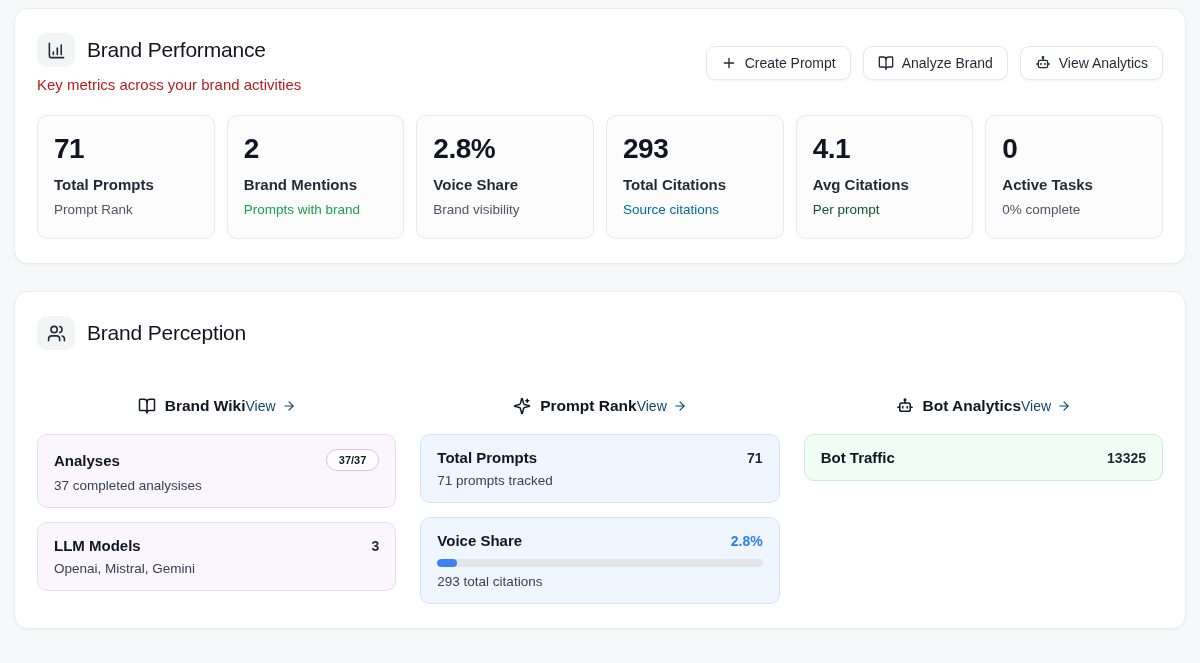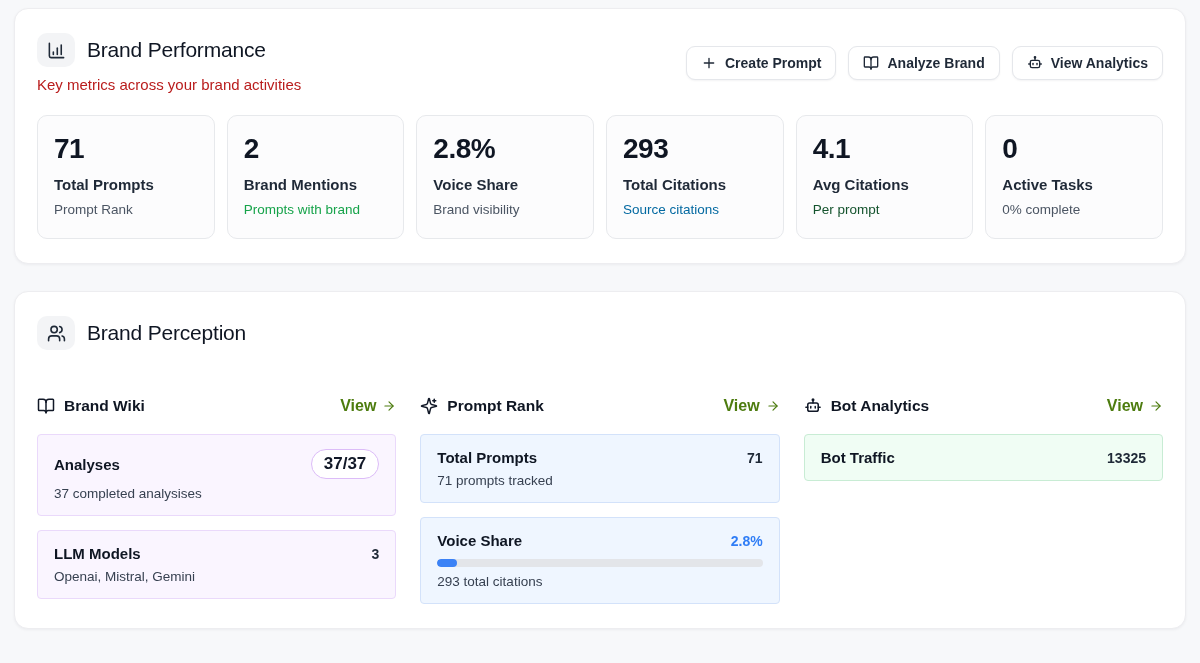--- a/index.html
+++ b/index.html
@@ -27,55 +27,55 @@
     background: #f3f4f6; display: flex; align-items: center; justify-content: center;
     color: #1f2937;
   }
   .sec-title { font-size: 21px; font-weight: 400; color: #0f1623; letter-spacing: -0.2px; }
   .sec-subtitle { font-size: 15px; color: #b91c1c; margin-top: 9px; }
 
   .actions { display: flex; gap: 12px; }
   .btn {
     display: flex; align-items: center; gap: 8px;
     background: #fff; border: 1px solid #e5e7eb; border-radius: 9px;
-    padding: 8px 14px; font-size: 14px; font-weight: 700; color: #1f2937;
+    padding: 8px 14px; font-size: 14px; font-weight: 400; color: #1f2937;
     box-shadow: 0 1px 2px rgba(16,24,40,.05); cursor: pointer;
     font-family: inherit;
   }
   .btn svg { flex: 0 0 auto; }
 
   .metrics { display: grid; grid-template-columns: repeat(6, 1fr); gap: 12px; margin-top: 22px; }
   .metric-card {
     background: #fcfcfd; border: 1px solid #e7e9ec; border-radius: 10px;
     padding: 17px 16px; min-height: 124px;
   }
   .metric-value { font-size: 28px; font-weight: 700; color: #0f1623; letter-spacing: -0.5px; }
   .metric-label { font-size: 15px; font-weight: 700; color: #1f2937; margin-top: 11px; }
   .metric-sub { font-size: 13.5px; color: #4b5563; margin-top: 9px; }
 
   .columns { display: grid; grid-template-columns: repeat(3, 1fr); gap: 24px; margin-top: 44px; }
-  .col-header { display: flex; align-items: center; justify-content: space-between; height: 24px; }
+  .col-header { display: flex; align-items: center; justify-content: center; height: 24px; }
   .col-title-wrap { display: flex; align-items: center; gap: 9px; color: #111827; }
   .col-title { font-size: 15.5px; font-weight: 700; color: #0f1623; }
   .view-link {
     display: flex; align-items: center; gap: 6px;
-    font-size: 16px; color: #4d7c0f; cursor: pointer; text-decoration: none; font-weight: bold;
+    font-size: 14px; color: #0c4a6e; cursor: pointer; text-decoration: none;
   }
   .cards { display: flex; flex-direction: column; gap: 14px; margin-top: 16px; }
-  .info-card { border-radius: 4px; padding: 14px 16px; border: 1px solid transparent; cursor: pointer; }
+  .info-card { border-radius: 10px; padding: 14px 16px; border: 1px solid transparent; cursor: pointer; }
   .info-card.purple { background: #faf5ff; border-color: #ead9fb; }
   .info-card.blue   { background: #eff6ff; border-color: #d3e2fa; }
   .info-card.green  { background: #f0fdf4; border-color: #c8ecd4; text-align: right; }
   .card-row { display: flex; align-items: center; justify-content: space-between; }
   .card-title { font-size: 15px; font-weight: 700; color: #0f1623; }
   .card-value { font-size: 14px; font-weight: 700; color: #1f2937; }
   .card-sub { font-size: 13.5px; color: #374151; margin-top: 7px; }
   .badge {
     background: #ffffff; border: 1px solid #dcbcf8; border-radius: 999px;
-    padding: 4px 12px; font-size: 17px; font-weight: 700; color: #111827;
+    padding: 4px 12px; font-size: 11px; font-weight: 700; color: #111827;
   }
   .progress-track {
     height: 8px; border-radius: 4px; background: #e3e5e9; margin-top: 10px; overflow: hidden;
   }
   .progress-fill { height: 100%; border-radius: 4px; }
 </style>
 </head>
 <body>
 
 <div class="page">

